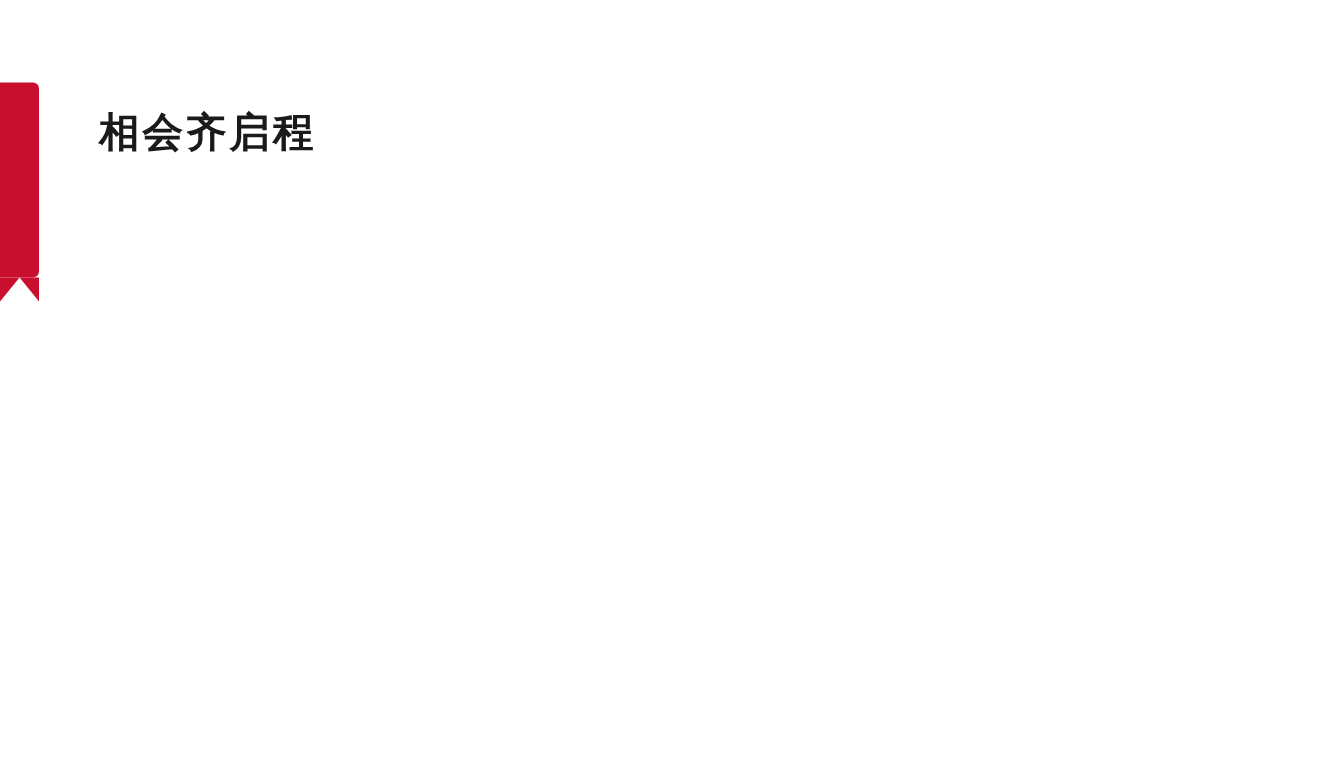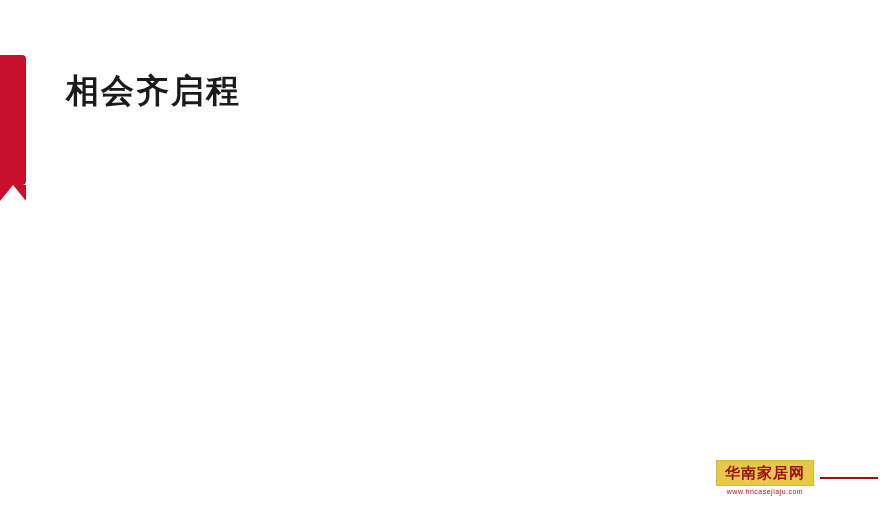--- a/index.html
+++ b/index.html
@@ -43,21 +43,21 @@
     border-bottom: 16px solid transparent;
   }
   .content {
     position: absolute;
     left: 66px;
     top: 72px;
     width: 770px;
   }
   .slide-title {
     font-family: "Liberation Serif", serif;
-    font-size: 33px;
+    font-size: 27px;
     font-weight: bold;
     color: #1a1a1a;
     letter-spacing: 2px;
     margin: 0 0 24px 0;
     line-height: 1.2;
   }
   .body-text {
     font-family: "Liberation Serif", serif;
     font-size: 25.5px;
     color: #1f1f1f;
@@ -112,21 +112,14 @@
 <body>
 
 <div class="slide">
 
   <div class="accent-bar"></div>
 
   <div class="content">
     <h1 class="slide-title">相会齐启程</h1>
   </div>
 
-  <div class="logo">
-    <div class="logo-badge-wrap">
-      <div class="logo-badge">华南家居网</div>
-      <div class="logo-sub">www.hncasejiaju.com</div>
-    </div>
-    <div class="logo-rule"></div>
-  </div>
 
 </div>
 
 </body></html>

